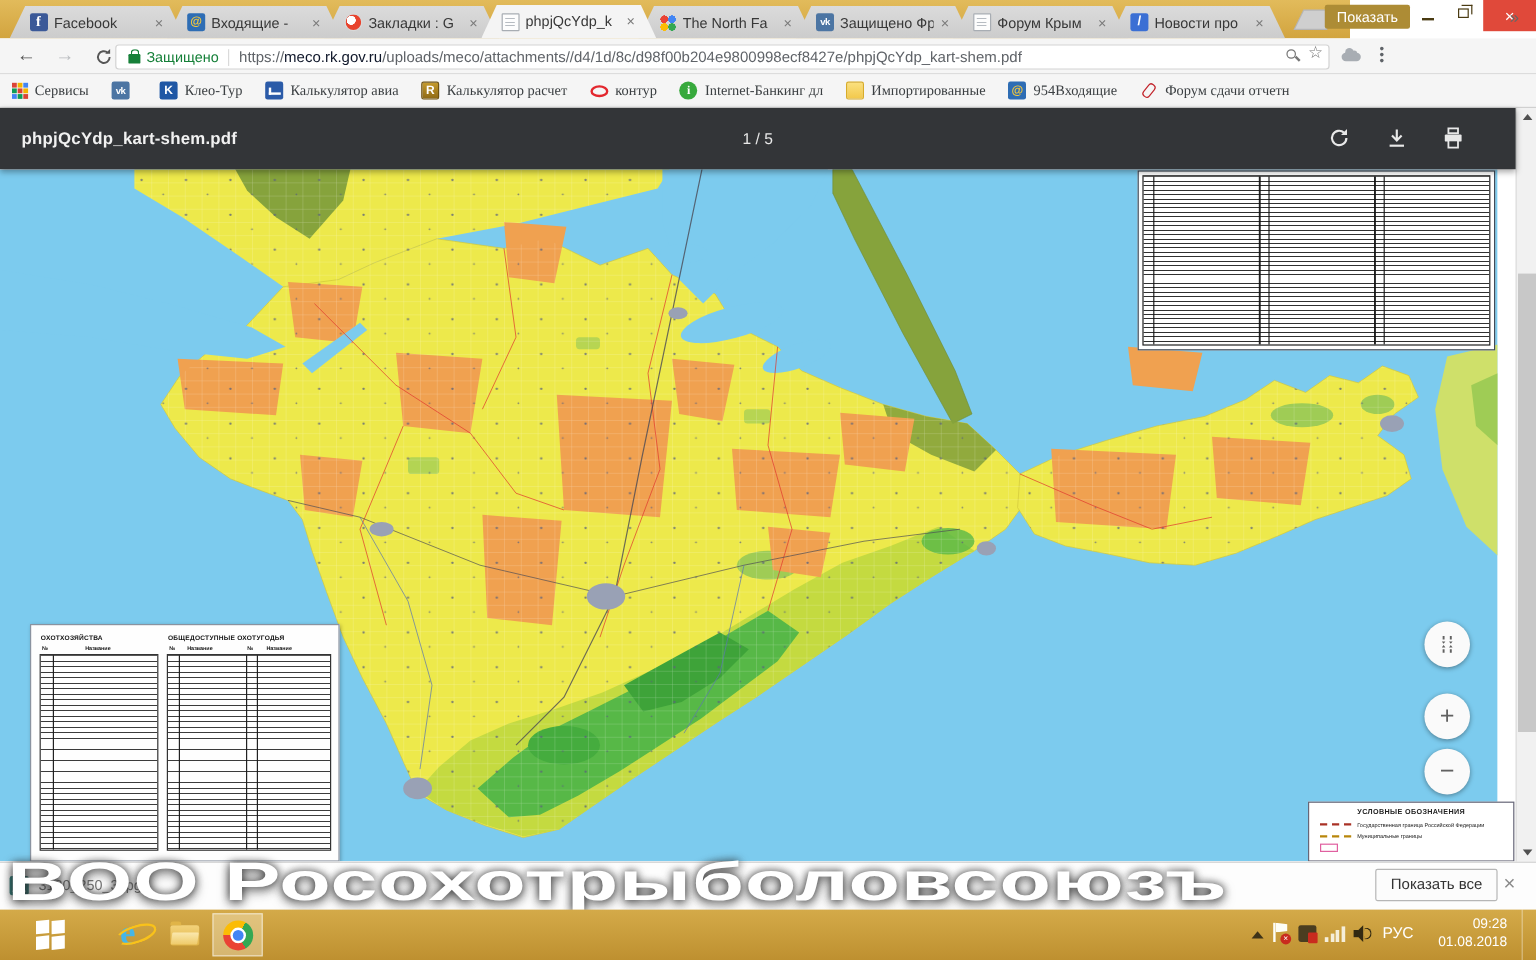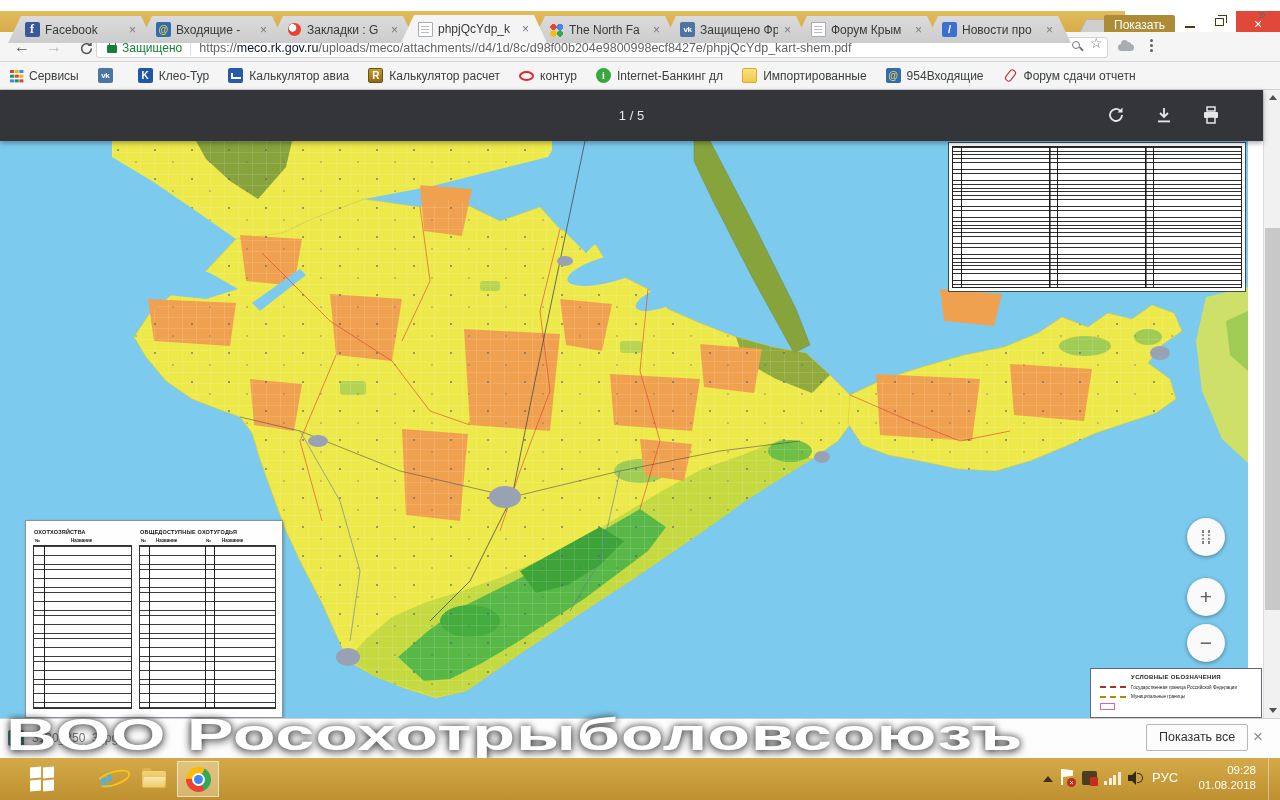--- a/index.html
+++ b/index.html
@@ -1,21 +1,21 @@
 <!DOCTYPE html>
 <html><head>
 <meta charset="utf-8">
 <style>
   html,body{margin:0;padding:0;background:#000;}
   *{box-sizing:border-box;}
   .screen{position:relative;width:1280px;height:800px;overflow:hidden;
           font-family:"Liberation Sans","DejaVu Sans",sans-serif;background:#fff;}
 
   
-  .tabstrip{position:absolute;left:0;top:11px;width:1125px;height:32px;
+  .tabstrip{position:absolute;left:0;top:0;width:1125px;height:32px;
             background:linear-gradient(#E2BB5B,#D2A43F);}
   .tab{position:absolute;top:5px;height:27px;width:146px;
        clip-path:polygon(13px 0,133px 0,146px 27px,0 27px);
        background:linear-gradient(#DBDBDB,#CCCCCC);
        display:flex;align-items:center;padding:0 17px 0 17px;gap:5px;z-index:1;}
   .tab.active{top:4px;height:28px;background:#F4F4F4;z-index:5;
        clip-path:polygon(13px 0,133px 0,146px 28px,0 28px);}
   .tab .tlabel{font-size:12px;color:#383838;white-space:nowrap;overflow:hidden;
        text-overflow:clip;flex:1;}
   .tab .tclose{font-size:12px;color:#7A7A7A;padding:0 1px;line-height:14px;}
@@ -87,21 +87,21 @@
        border-radius:50%;background:#A8ADB3;}
   .cloud::after{content:"";position:absolute;left:8px;top:-2px;width:5px;height:5px;
        border-radius:50%;background:#A8ADB3;}
   .vdots{position:absolute;left:1150px;top:39px;width:3px;height:3px;background:#5F6368;
        border-radius:50%;box-shadow:0 5px 0 #5F6368,0 10px 0 #5F6368;}
 
   
   .bookmarks{position:absolute;left:0;top:62px;width:1280px;height:28px;background:#F5F5F5;
        border-bottom:1px solid #D0D0D0;display:flex;align-items:center;gap:19px;
        padding:0 30px 0 10px;}
-  .bmk{display:flex;align-items:flex-end;gap:6px;font-size:12px;color:#3C4043;white-space:nowrap;}
+  .bmk{display:flex;align-items:center;gap:6px;font-size:12px;color:#3C4043;white-space:nowrap;font-family:Liberation Serif, serif;}
   .bi{width:15px;height:15px;border-radius:2px;position:relative;flex:0 0 auto;}
   .apps-grid{width:13px;height:13px;position:relative;border-radius:0;}
   .apps-grid::after{content:"";position:absolute;left:0;top:0;width:3.5px;height:3.5px;
        background:#DB4437;box-shadow:4.7px 0 0 #F4B400,9.4px 0 0 #4285F4,
        0 4.7px 0 #0F9D58,4.7px 4.7px 0 #DB4437,9.4px 4.7px 0 #F4B400,
        0 9.4px 0 #4285F4,4.7px 9.4px 0 #0F9D58,9.4px 9.4px 0 #DB4437;}
   .bi-k{background:#1F57A5;}
   .bi-k::after{content:"K";position:absolute;width:100%;text-align:center;color:#fff;
        font:bold 10px/15px "Liberation Sans",sans-serif;}
   .bi-hotel{background:#2B5BA8;}
@@ -381,20 +381,21 @@
       <span>954Входящие</span>
     </div>
     <div class="bmk">
       <span class="bi bi-clip"></span>
       <span>Форум сдачи отчетн</span>
     </div>
   </div>
   <div class="bmk-overflow">»</div>
 
   <div class="pdfbar">
+    <span class="pdfname">phpjQcYdp_kart-shem.pdf</span>
     <span class="pdfpage">1 / 5</span>
     <span class="pdficon pi-rot">
       <svg width="20" height="20" viewBox="0 0 20 20">
         <path d="M16 10a6 6 0 1 1-2-4.5" fill="none" stroke="currentColor" stroke-width="1.8"></path>
         <path d="M16.5 2.5v5h-5z" fill="currentColor"></path>
       </svg>
     </span>
     <span class="pdficon pi-dl">
       <svg width="20" height="20" viewBox="0 0 20 20">
         <path d="M10 3v8M6 8l4 4 4-4" fill="none" stroke="currentColor" stroke-width="1.8"></path>

